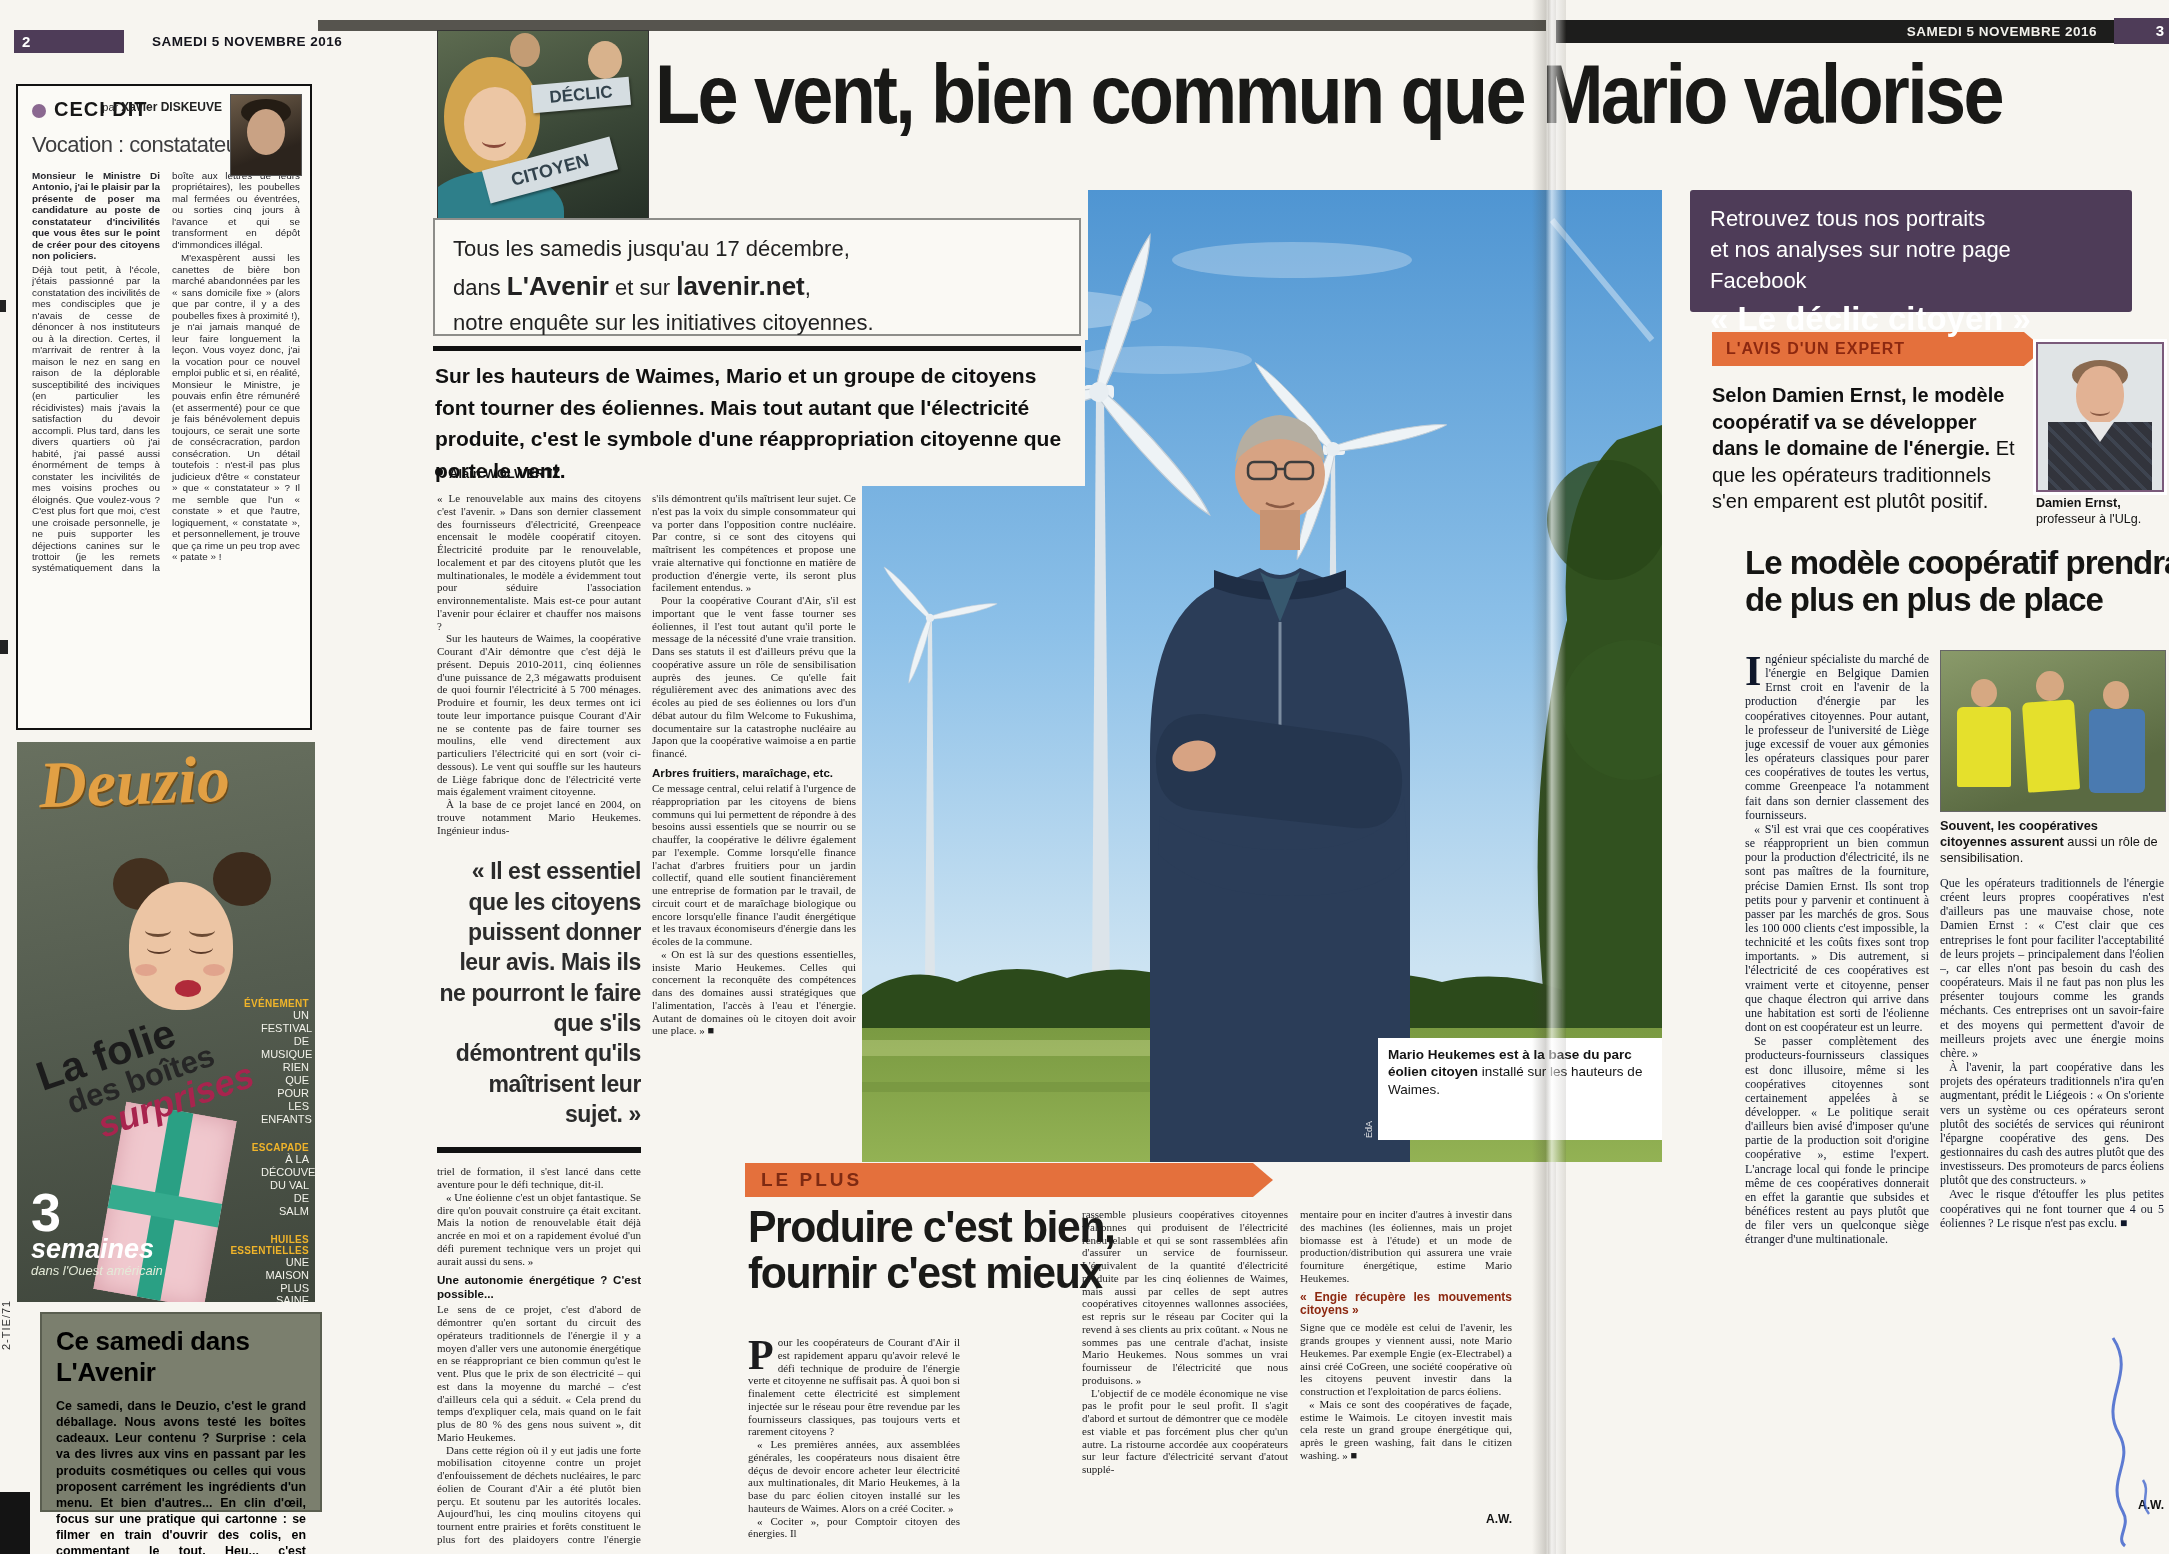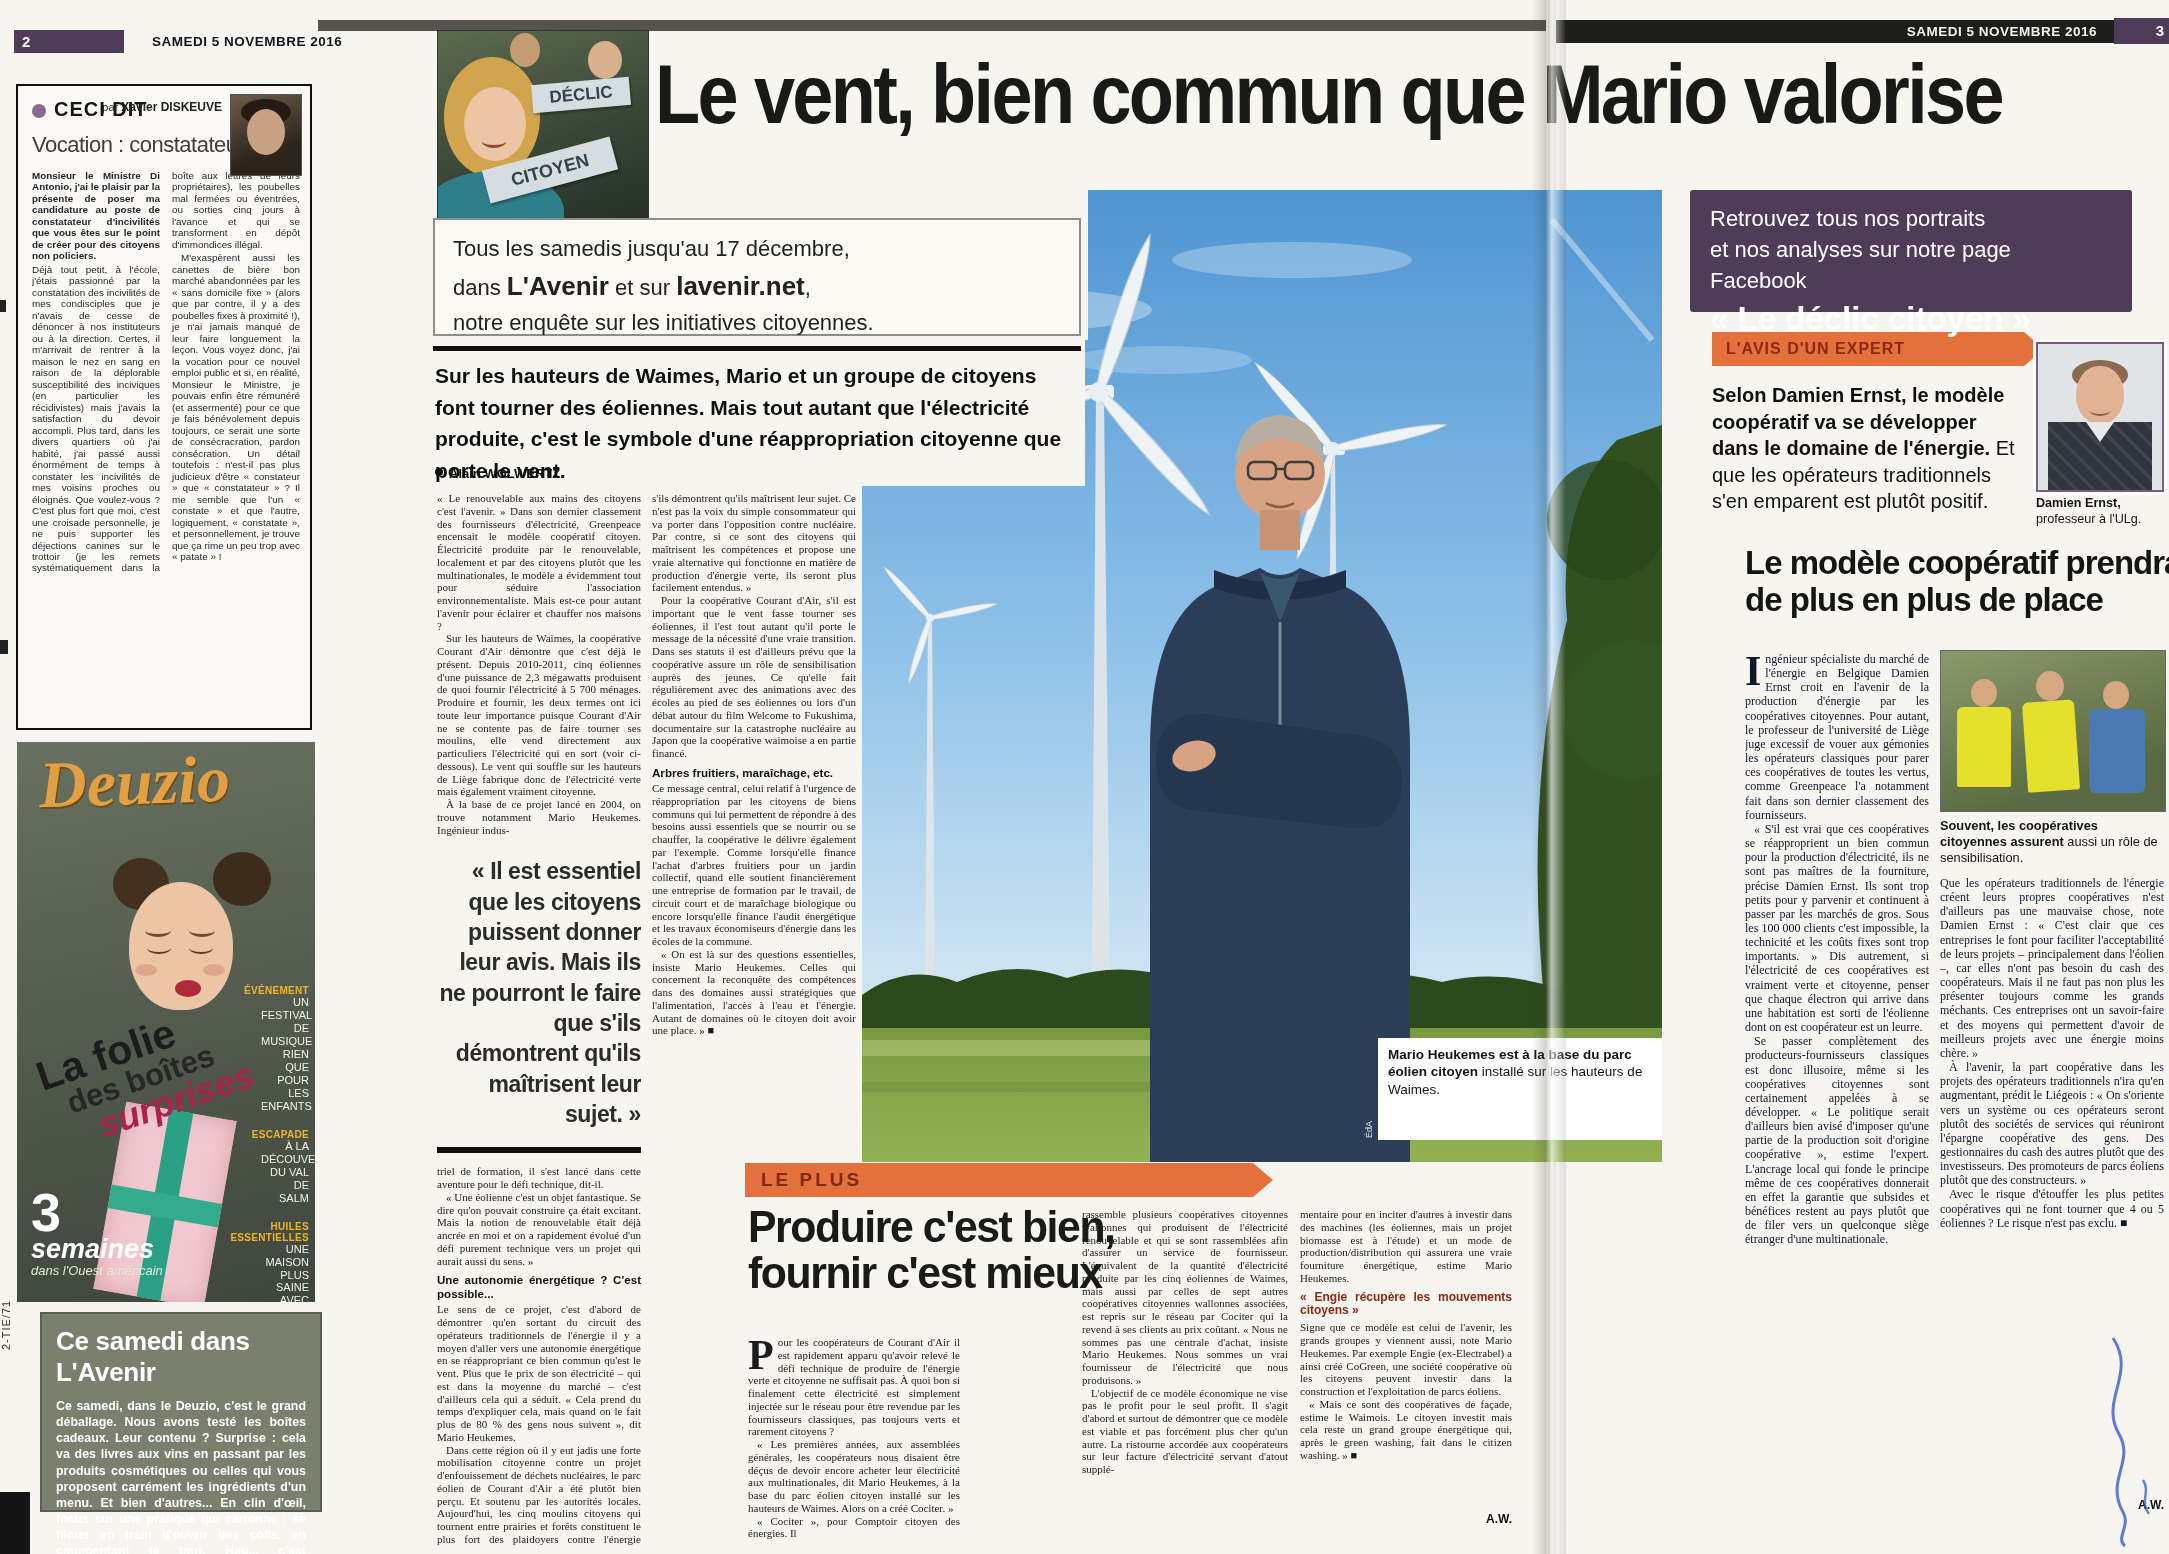--- a/index.html
+++ b/index.html
@@ -34,32 +34,32 @@
   .dz-hairR{position:absolute;left:196px;top:110px;width:58px;height:54px;border-radius:50%;background:#3d2b1c;}
   .dz-face{position:absolute;left:112px;top:140px;width:104px;height:128px;border-radius:50% 50% 46% 46%;background:#ecc5a4;}
   .dz-brow{position:absolute;width:26px;height:10px;border-bottom:3px solid #6b4a33;border-radius:50%;}
   .dz-eye{position:absolute;width:24px;height:10px;border-bottom:2px solid #5b3a28;border-radius:50%;}
   .dz-blush{position:absolute;width:22px;height:12px;border-radius:50%;background:#d9897a;opacity:.55;}
   .dz-lips{position:absolute;left:158px;top:238px;width:26px;height:17px;border-radius:50%;background:#b02a3a;}
   .dz-tag{position:absolute;left:26px;top:282px;transform:rotate(-19deg);line-height:.95;}
   .dz-tag .t1{font-size:41px;font-weight:900;color:#1c1c1c;}
   .dz-tag .t2{font-size:31px;font-weight:800;color:#262626;margin-left:20px;}
   .dz-tag .t3{font-size:36px;font-weight:800;font-style:italic;color:#a8244e;margin-left:42px;}
-  .dz-items{position:absolute;right:6px;top:227px;width:86px;text-align:right;}
+  .dz-items{position:absolute;right:6px;top:240px;width:86px;text-align:right;}
   .dz-items .lbl{color:#f0b42a;font-weight:800;font-size:10px;letter-spacing:.3px;margin-top:16px;}
   .dz-items .sub{color:#f2f2ea;font-size:11px;line-height:1.18;font-weight:400;margin-left:38px;}
   .dz-gift{position:absolute;left:92px;top:368px;width:112px;height:190px;background:#f0c8ce;transform:rotate(10deg);box-shadow:inset 0 0 22px #d8a0aa;}
   .dz-ribv{position:absolute;left:44px;top:0;width:24px;height:190px;background:#2aa084;}
   .dz-ribh{position:absolute;left:0;top:84px;width:112px;height:24px;background:#35ab8e;}
   .dz-bot{position:absolute;left:14px;bottom:24px;color:#fff;}
   .dz-bot .n3{font-size:54px;font-weight:900;float:left;line-height:.85;margin-right:6px;}
   .dz-bot .wk{font-size:27px;font-weight:800;font-style:italic;line-height:1;}
   .dz-bot .wks{font-size:13px;font-style:italic;color:#e4ead8;}
   
-  .cesamedi{background:#7b7f6e;border:2px solid #5a5e50;color:#ffffff;padding:12px 14px;box-sizing:border-box;}
+  .cesamedi{background:#7b7f6e;border:2px solid #5a5e50;color:#000000;padding:12px 14px;box-sizing:border-box;}
   .cs-title{font-size:26px;font-weight:800;letter-spacing:-.3px;margin-bottom:10px;}
   .cs-body{font-size:12.4px;font-weight:700;line-height:1.3;text-align:justify;}
   
   .declic{background:linear-gradient(160deg,#5d6b50 0%,#394636 55%,#222c24 100%);overflow:hidden;border:1px solid #333;}
   .dc-hair{position:absolute;left:6px;top:26px;width:96px;height:120px;border-radius:50%;background:#d2a44e;}
   .dc-face{position:absolute;left:26px;top:56px;width:62px;height:74px;border-radius:50%;background:#ecc6a4;}
   .dc-smile{position:absolute;left:44px;top:104px;width:24px;height:10px;border-bottom:3px solid #8a4a3a;border-radius:50%;}
   .dc-body{position:absolute;left:-14px;top:140px;width:140px;height:80px;border-radius:50% 50% 0 0;background:#2e7f8a;}
   .dc-head2{position:absolute;left:150px;top:10px;width:34px;height:38px;border-radius:50%;background:#d8b28c;}
   .dc-head3{position:absolute;left:72px;top:2px;width:30px;height:34px;border-radius:50%;background:#c39c74;}

